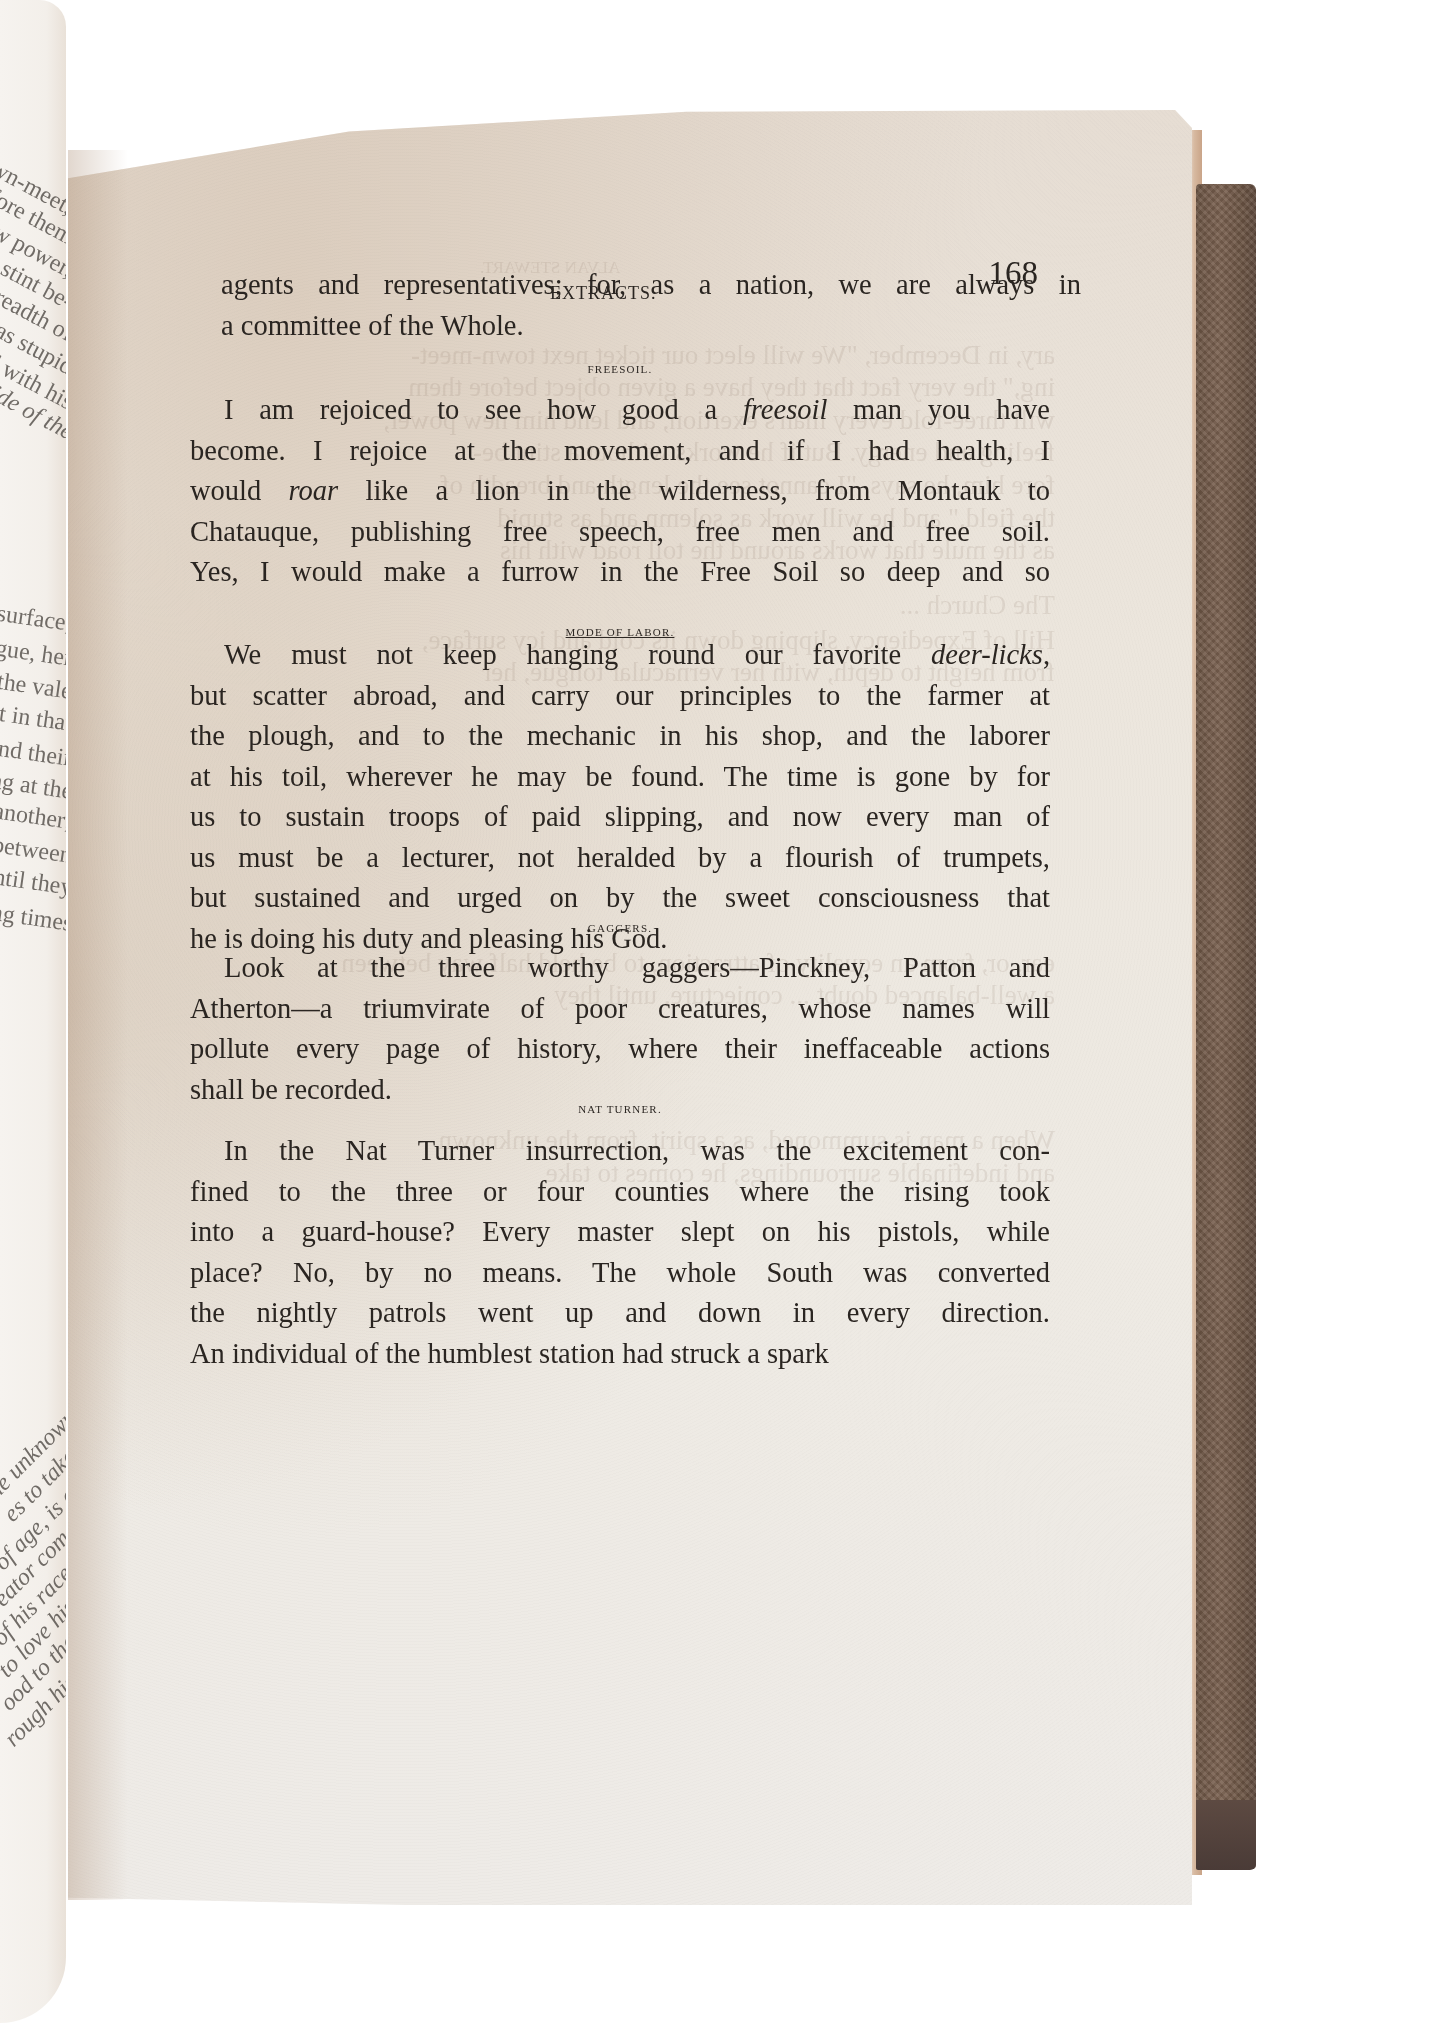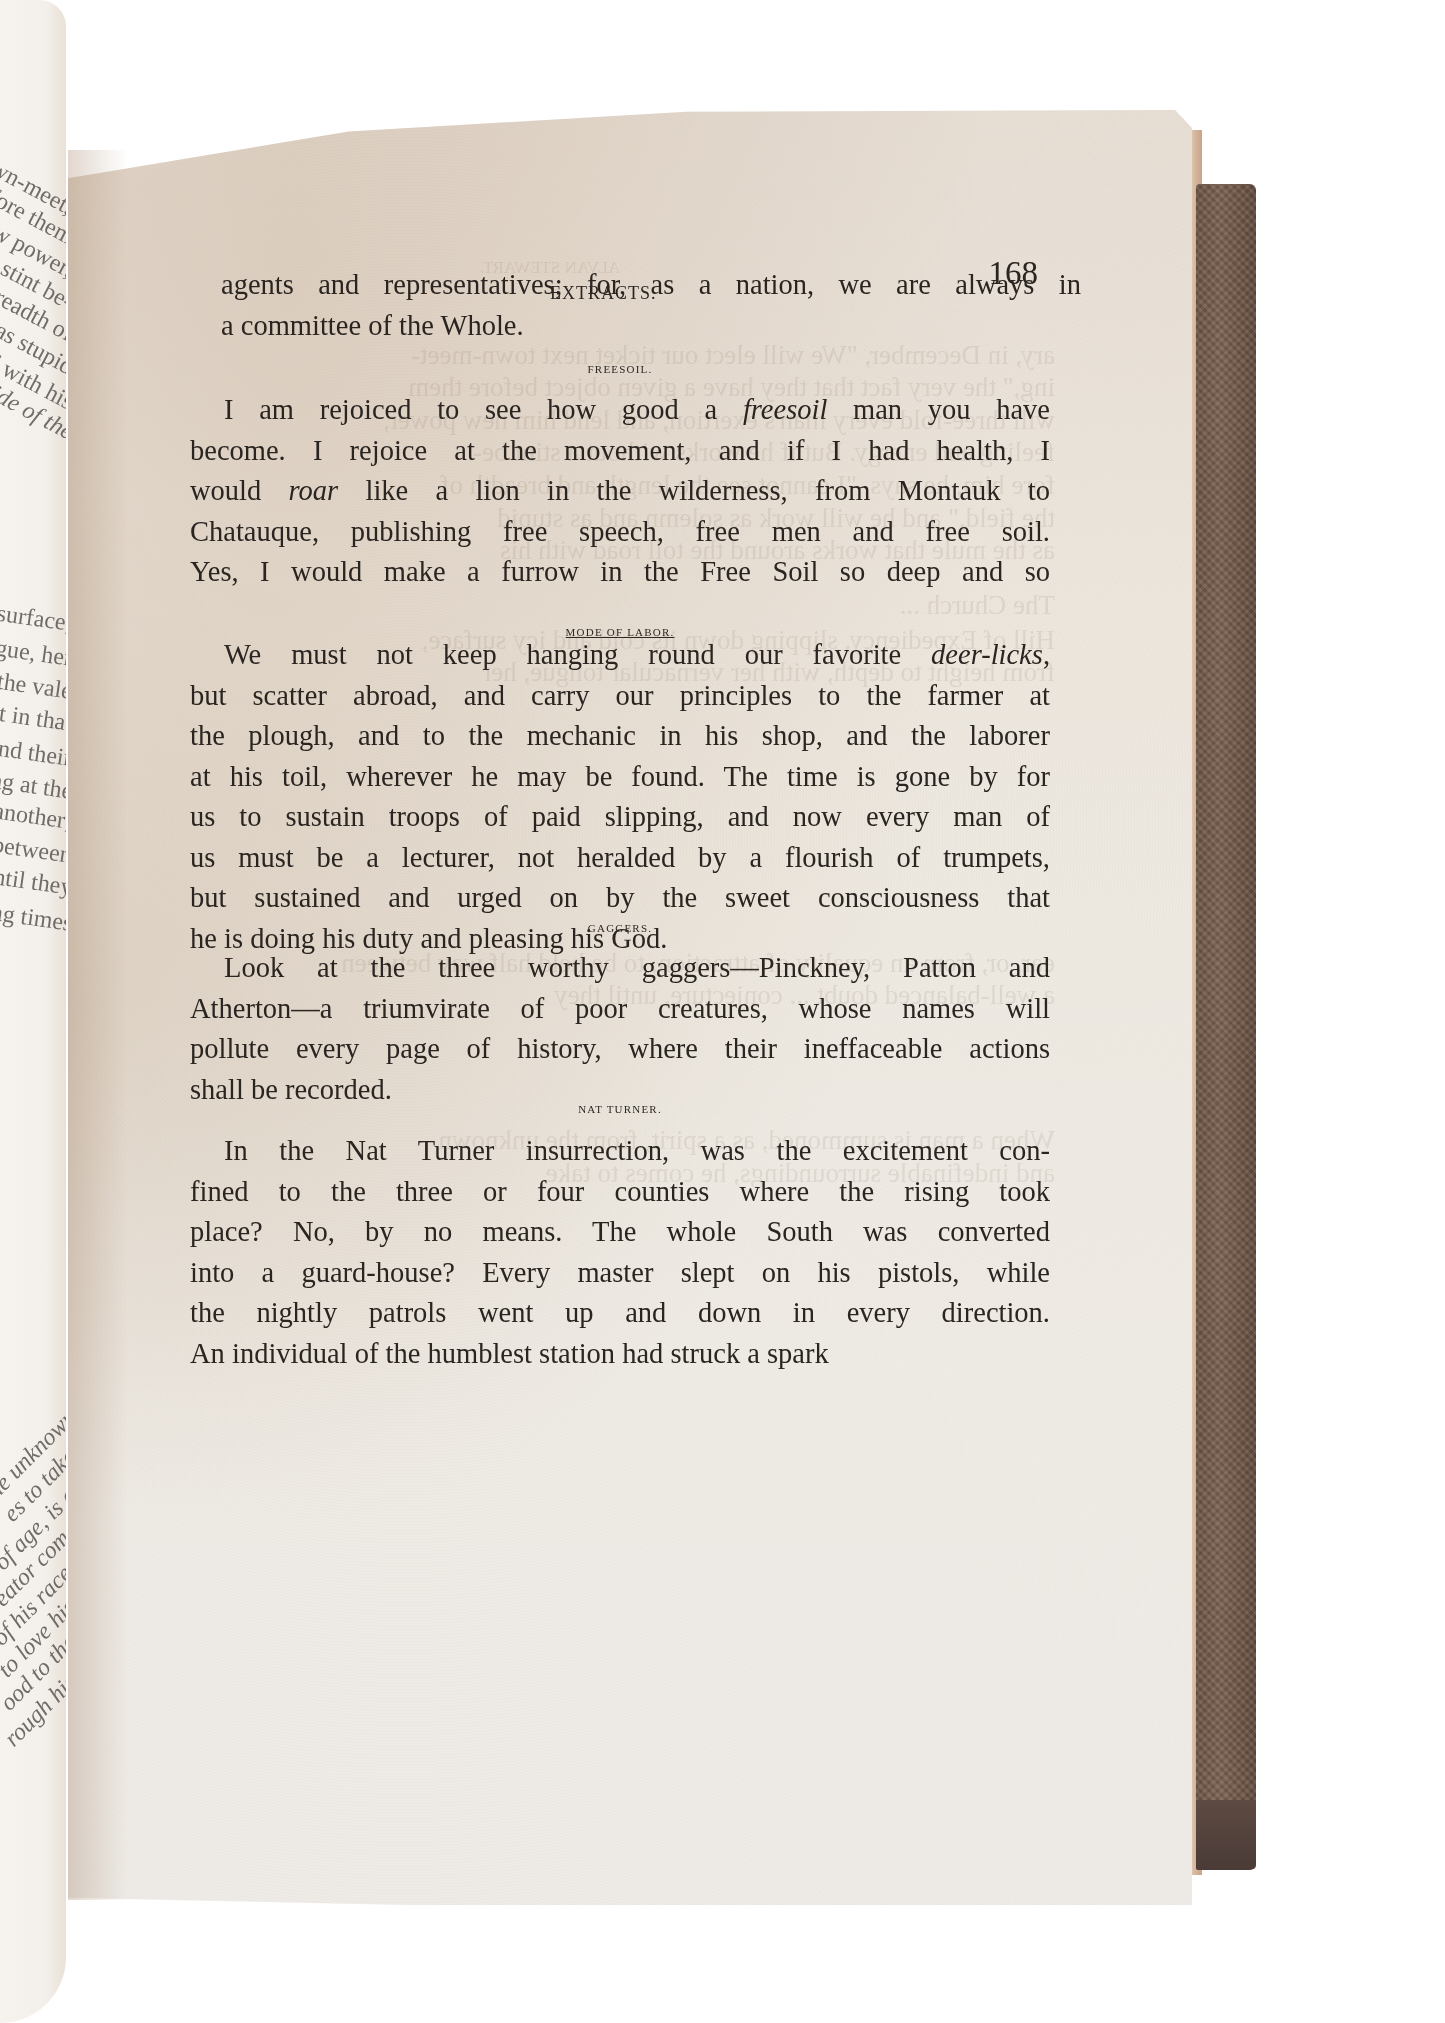--- a/index.html
+++ b/index.html
@@ -268,18 +268,18 @@
       <span class="line">Look at the three worthy gaggers—Pinckney, Patton and</span>
       <span class="line">Atherton—a triumvirate of poor creatures, whose names will</span>
       <span class="line">pollute every page of history, where their ineffaceable actions</span>
       <span class="line last">shall be recorded.</span>
     </div>
 
   <div class="section-title" style="top: 848px;">NAT TURNER.</div>
   <div class="para indent" style="top: 876px;">
       <span class="line">In the Nat Turner insurrection, was the excitement con-</span>
       <span class="line">fined to the three or four counties where the rising took</span>
+      <span class="line">into a guard-house?  Every master slept on his pistols, while</span>
       <span class="line">place?  No, by no means.  The whole South was converted</span>
-      <span class="line">into a guard-house?  Every master slept on his pistols, while</span>
       <span class="line">the nightly patrols went up and down in every direction.</span>
       <span class="line last">An individual of the humblest station had struck a spark</span>
     </div>
 </div>
 
 </body></html>

